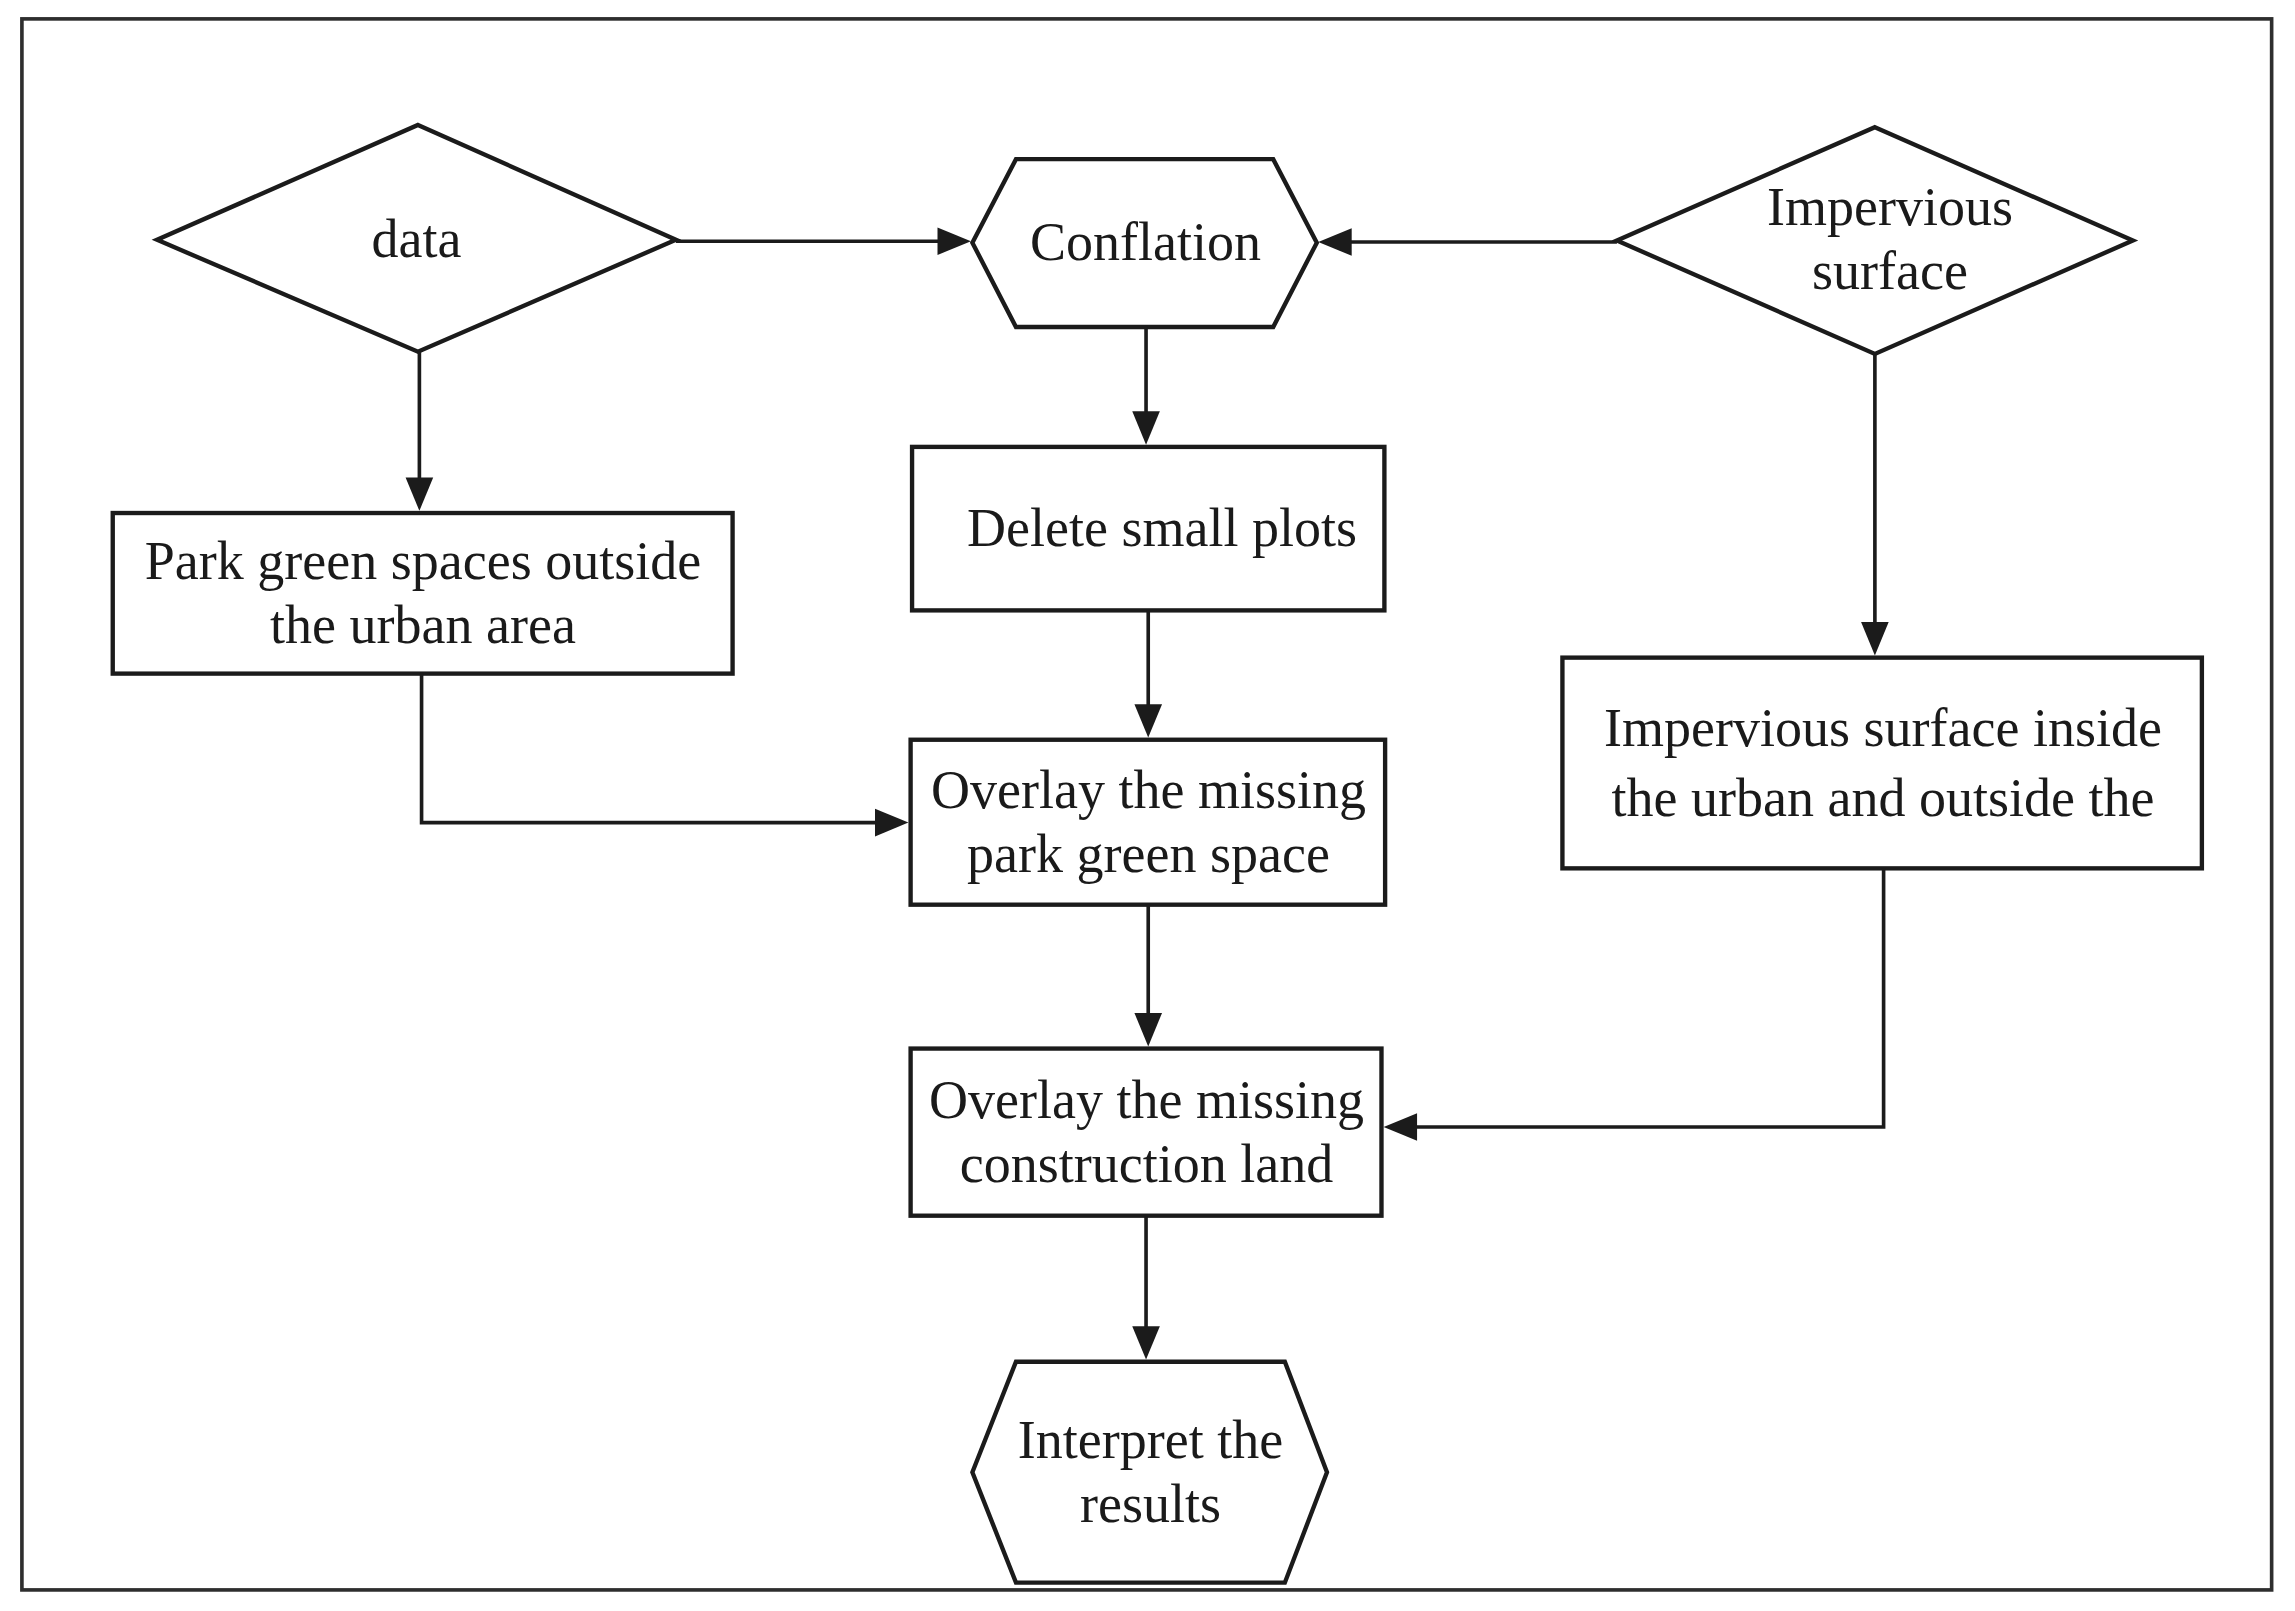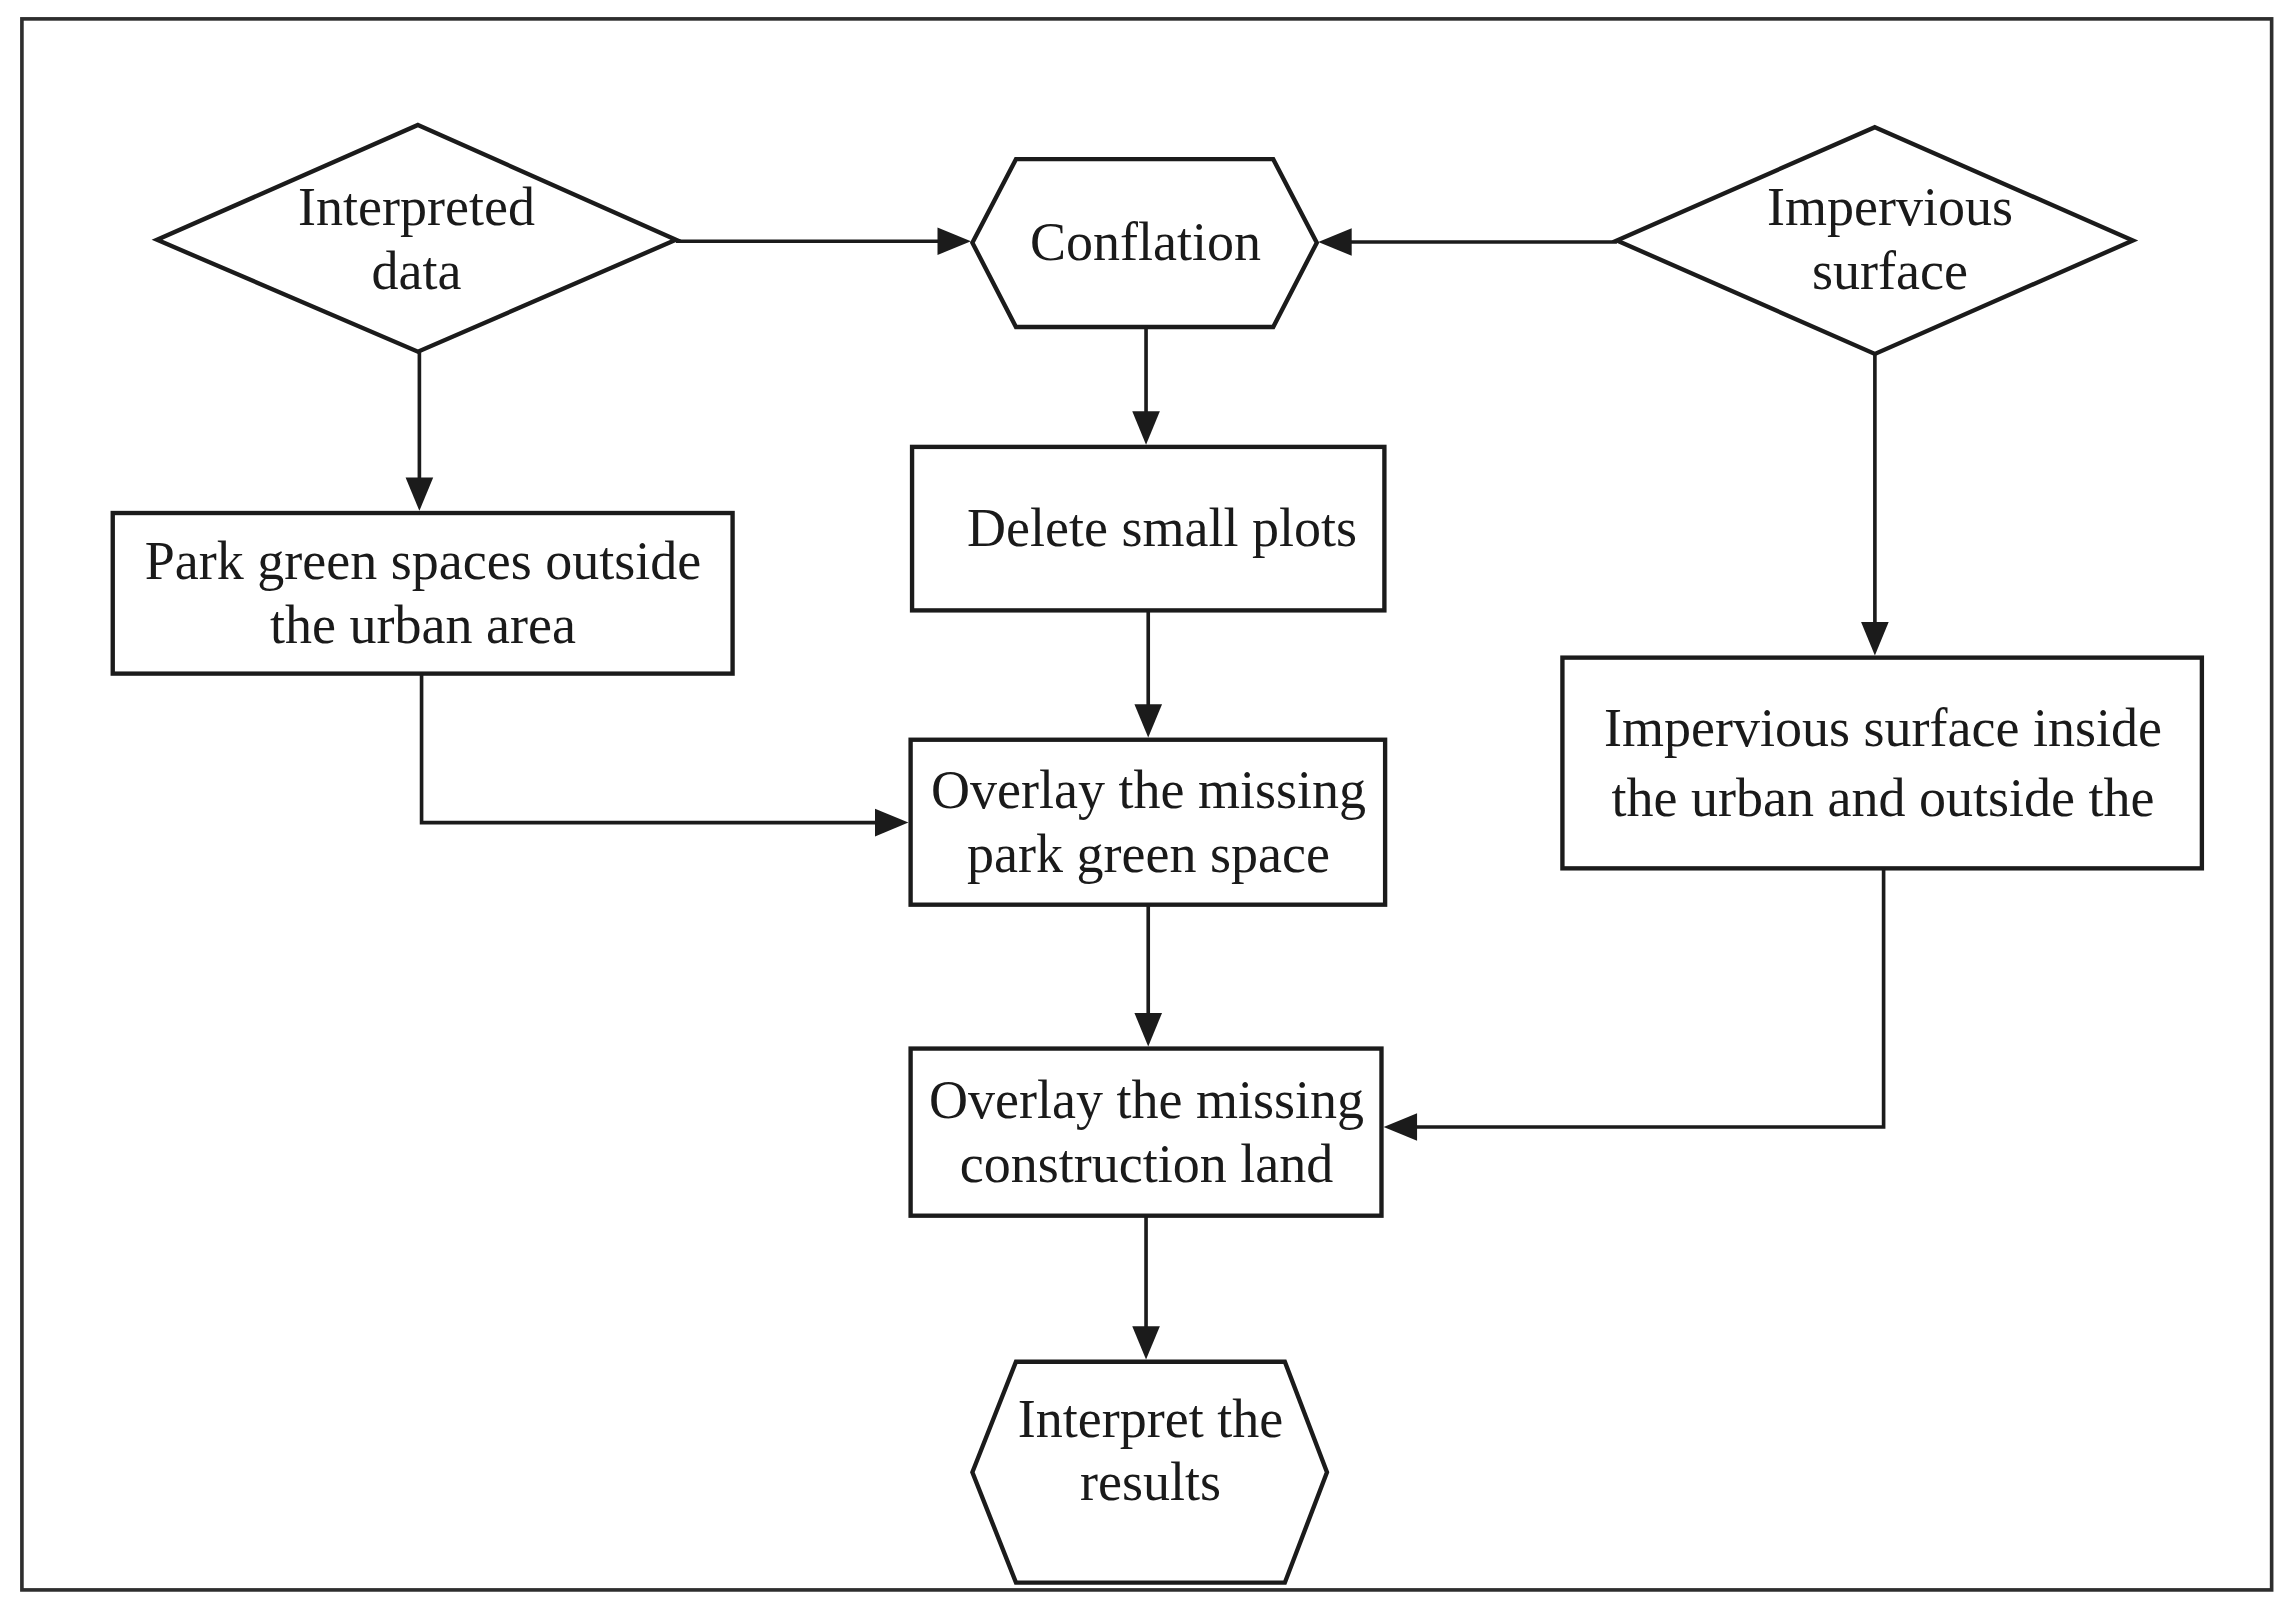--- a/index.html
+++ b/index.html
@@ -82,21 +82,20 @@
     </g>
     <g>
       <line class="conn" x1="1577" y1="1673" x2="1577" y2="1828"></line>
       <polygon class="head" points="1577,1871 1558,1825 1596,1825"></polygon>
     </g>
   </svg>
 
   <div class="layer">
 
     <div class="node-label" style="left:157px;top:142px;width:519px;height:196px;">
-      <div class="ln">Interpreted</div>
       <div class="ln">data</div>
     </div>
 
     <div class="node-label" style="left:973px;top:159px;width:345px;height:168px;">
       <div class="ln">Conflation</div>
     </div>
 
     <div class="node-label" style="left:1632px;top:138px;width:516px;height:204px;">
       <div class="ln">Impervious</div>
       <div class="ln">surface</div>
@@ -119,20 +118,20 @@
     <div class="node-label" style="left:911px;top:740px;width:475px;height:165px;">
       <div class="ln">Overlay the missing</div>
       <div class="ln">park green space</div>
     </div>
 
     <div class="node-label" style="left:911px;top:1049px;width:471px;height:167px;">
       <div class="ln">Overlay the missing</div>
       <div class="ln">construction land</div>
     </div>
 
-    <div class="node-label" style="left:973px;top:1294px;width:355px;height:221px;justify-content:flex-end;">
+    <div class="node-label" style="left:973px;top:1362px;width:355px;height:221px;">
       <div class="ln">Interpret the</div>
       <div class="ln">results</div>
     </div>
 
   </div>
 </div>
 
 
 </body></html>

